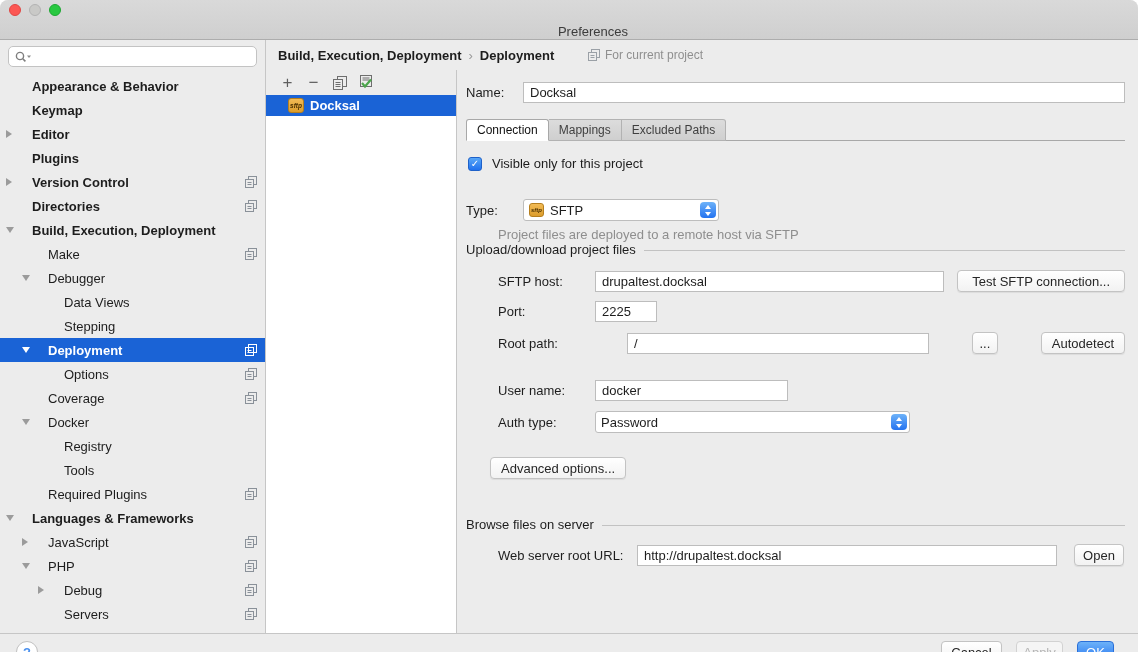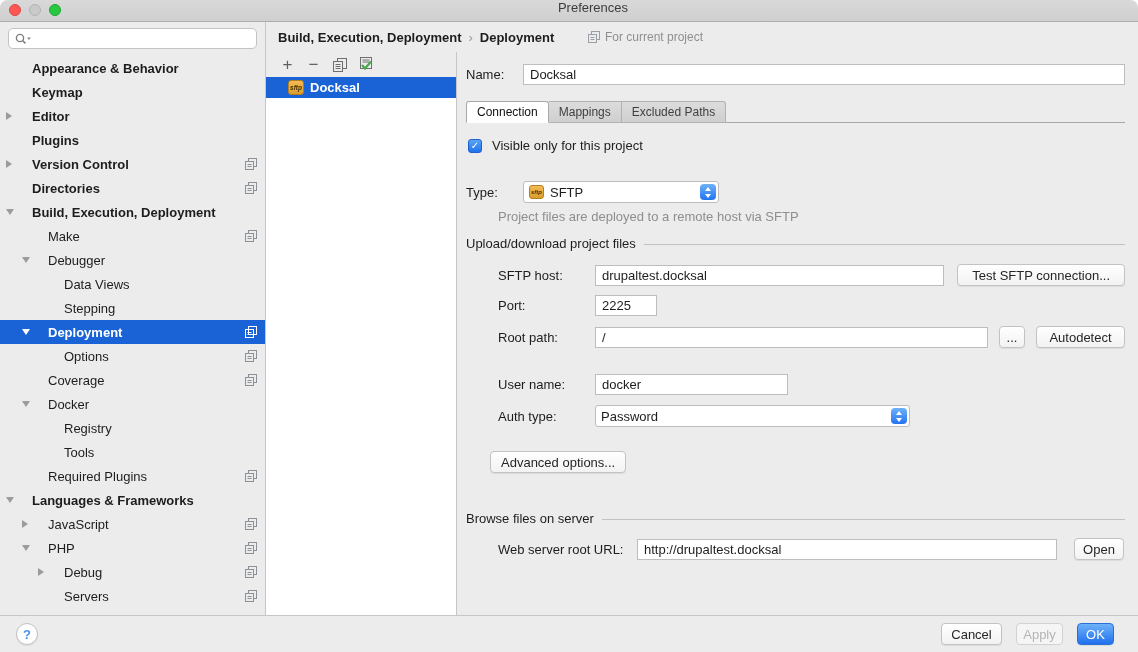--- a/index.html
+++ b/index.html
@@ -4,23 +4,23 @@
 <style>
   html,body{margin:0;padding:0;background:#ffffff;}
   *{box-sizing:border-box;}
   .window{
     width:1138px;height:652px;position:relative;overflow:hidden;
     font-family:"Liberation Sans","DejaVu Sans",sans-serif;
     background:#ececec;border-radius:8px 8px 0 0;
   }
   
   .titlebar{
-    height:22px;background:linear-gradient(#d9d9d9,#cfcfcf);
+    height:40px;background:linear-gradient(#d9d9d9,#cfcfcf);
     border-bottom:1px solid #adadad;position:relative;
-    display:flex;align-items:flex-start;justify-content:center;padding-left:48px;
+    display:flex;align-items:flex-end;justify-content:center;padding-left:48px;
   }
   .titlebar .title{font-size:13px;color:#3c3c3c;}
   .lights{position:absolute;left:9px;top:4px;display:flex;gap:8px;}
   .light{width:12px;height:12px;border-radius:50%;}
   .light.red{background:#fc5753;border:1px solid #df4744;}
   .light.gray{background:#c9c9c7;border:1px solid #b2b2b2;}
   .light.green{background:#28c840;border:1px solid #1da732;}
   
   .main{display:flex;height:593px;}
   .sidebar{width:266px;background:#ececec;border-right:1px solid #c6c6c6;flex:none;overflow:hidden;}
@@ -90,32 +90,32 @@
   .row-type{margin-top:28px;}
   .dropdown{height:22px;background:#fff;border:1px solid #bdbdbd;border-radius:3px;position:relative;display:flex;align-items:center;padding:0 24px 0 5px;gap:6px;}
   .dd-type{width:196px;}
   .dd-auth{width:315px;}
   .stepper{position:absolute;right:2px;top:2px;bottom:2px;width:16px;border-radius:4px;
     background:linear-gradient(#6db2f9,#2473f0);display:flex;flex-direction:column;align-items:center;justify-content:center;gap:3px;}
   .stepper .up{border-bottom:4px solid #fff;border-left:3.5px solid transparent;border-right:3.5px solid transparent;width:0;height:0;}
   .stepper .dn{border-top:4px solid #fff;border-left:3.5px solid transparent;border-right:3.5px solid transparent;width:0;height:0;}
   .row-hint{margin-top:6px;margin-left:32px;color:#8e8e8e;}
   
-  .section{display:flex;align-items:center;margin-top:12px;height:15px;}
+  .section{display:flex;align-items:center;margin-top:0;height:15px;}
   .section .rule{flex:1;border-top:1px solid #c2c2c2;margin-left:8px;margin-top:1px;}
   .sect2{margin-top:38px;}
   
   .btn{height:22px;padding:0 10px;border:1px solid #c3c3c3;border-radius:4px;background:linear-gradient(#ffffff,#f2f2f2);
     font-size:13px;color:#262626;font-family:inherit;box-shadow:0 1px 1px rgba(0,0,0,0.07);display:inline-flex;align-items:center;justify-content:center;}
   .btn.primary{background:linear-gradient(#6db2f9,#2170ee);border-color:#2a6fd8;color:#ffffff;}
   .btn.disabled{color:#b5b5b5;background:#f5f5f5;border-color:#d2d2d2;box-shadow:none;}
   .row-host{margin-top:13px;justify-content:flex-end;}
   .row-host .btn{margin-left:13px;width:168px;}
   .row-port{margin-top:9px;}
-  .row-root{margin-top:10px;}
+  .row-root{margin-top:10px;gap:32px;}
   .row-root .dots{margin-left:11px;width:26px;}
   .row-root .auto{margin-left:11px;width:89px;}
   .row-user{margin-top:26px;}
   .row-auth{margin-top:10px;}
   .row-pass{margin-top:10px;}
   .savepass{margin-left:140px;display:flex;align-items:center;gap:9px;}
   .row-adv{margin-top:24px;margin-left:24px;}
   .row-web{margin-top:12px;}
   .row-web .btn{margin-left:17px;width:50px;}
   

